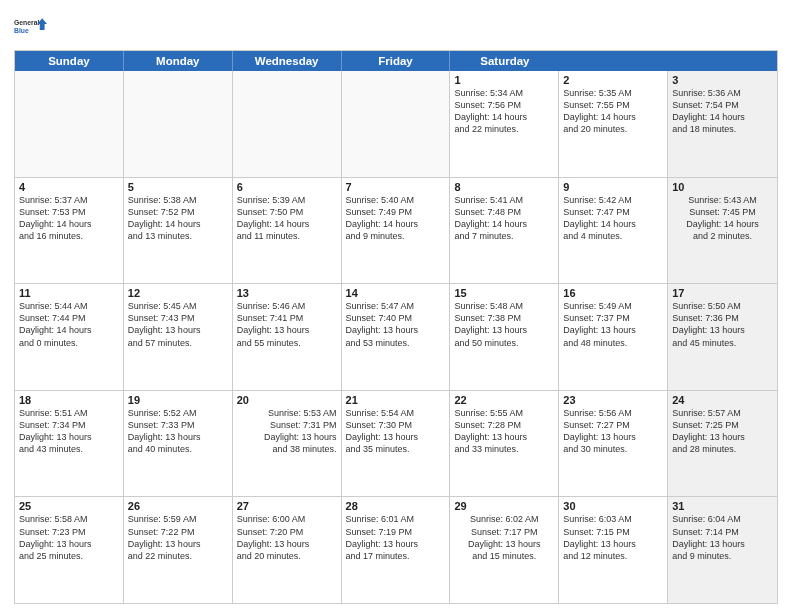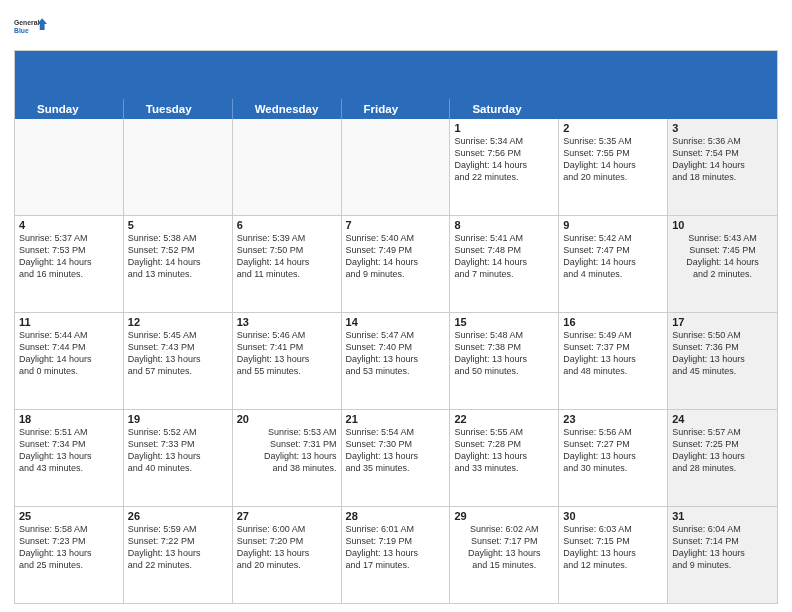--- a/index.html
+++ b/index.html
@@ -50,23 +50,22 @@
     .cal-header {
       display: grid;
       grid-template-columns: repeat(7, 1fr);
       background: #2a6bba;
     }
     .cal-header-cell {
       color: #fff;
       font-size: 11.5px;
       font-weight: bold;
       padding: 4px 22px;
-      text-align: left;
+      text-align: center;
       border-right: 1px solid rgba(255,255,255,0.3);
-      margin-top: 48px;
     }
     .cal-header-cell:last-child { border-right: none; }
     .cal-body {
       flex: 1;
       display: flex;
       flex-direction: column;
     }
     .cal-row {
       display: grid;
       grid-template-columns: repeat(7, 1fr);
@@ -111,21 +110,21 @@
   </div>
     <div class="title-block">
       <div class="month-year"></div>
       <div class="location"></div>
     </div>
   </div>
 
   <div class="calendar">
     <div class="cal-header">
     <div class="cal-header-cell">Sunday</div>
-        <div class="cal-header-cell">Tuesday</div>
+        <div class="cal-header-cell">Monday</div>
         <div class="cal-header-cell">Wednesday</div>
         <div class="cal-header-cell">Friday</div>
         <div class="cal-header-cell">Saturday</div>
       </div>
     <div class="cal-body">
     <div class="cal-row">
           <div class="cal-cell empty"></div>
           <div class="cal-cell empty"></div>
           <div class="cal-cell empty"></div>
           <div class="cal-cell empty"></div>

